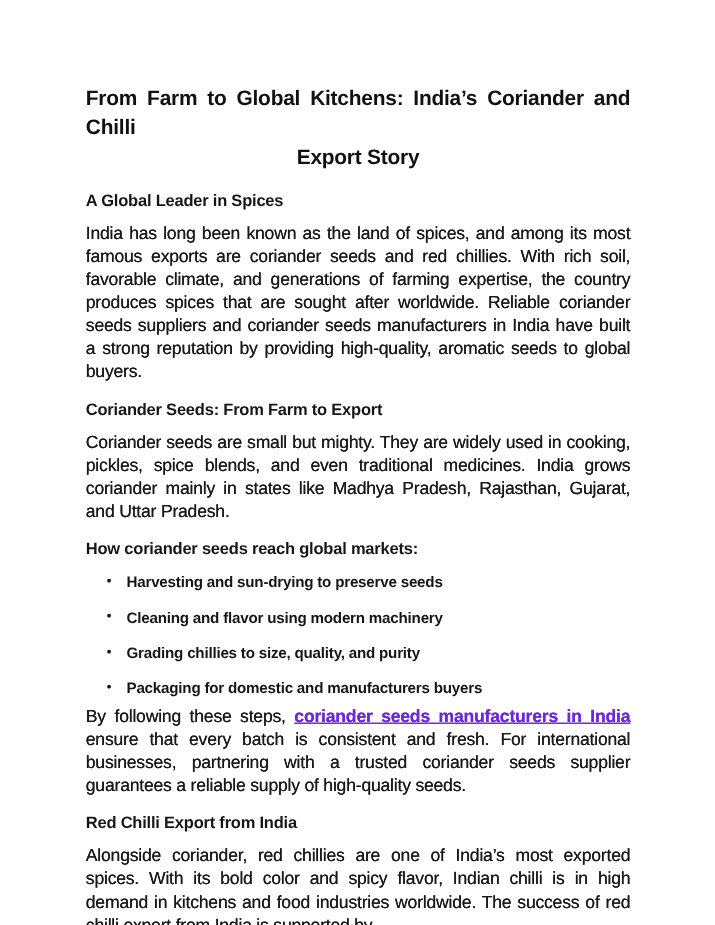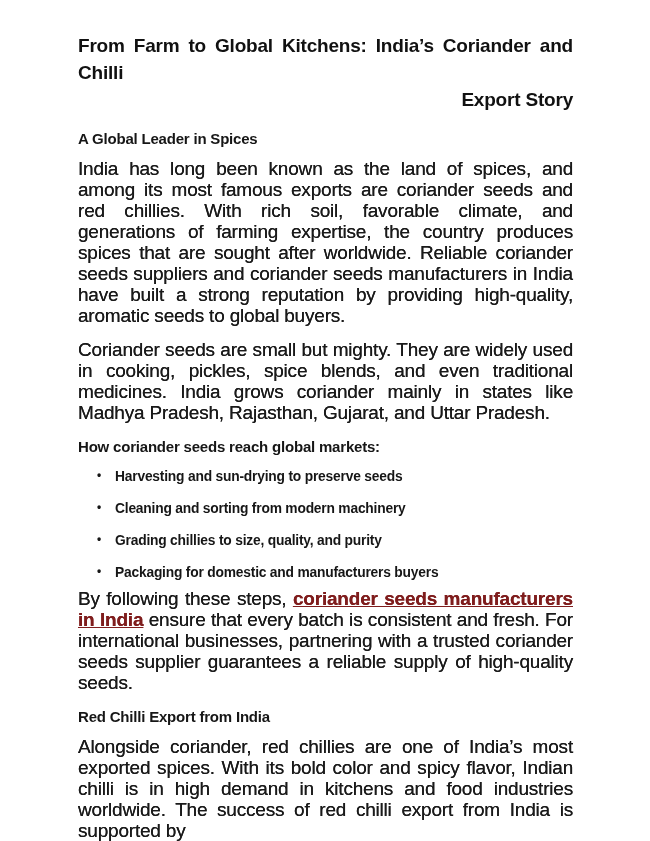--- a/index.html
+++ b/index.html
@@ -9,50 +9,50 @@
   }
   body {
     width: 650px;
     height: 841px;
     overflow: hidden;
   }
   .page {
     box-sizing: border-box;
     width: 650px;
     height: 841px;
-    padding: 32px 77px 0 78px;
+    padding: 76px 77px 0 78px;
     background: #ffffff;
     font-family: "Liberation Sans", sans-serif;
     color: #1a1a1a;
     letter-spacing: -0.2px;
   }
   .doc-title {
     margin: 0 0 15px 0;
     font-size: 19px;
     font-weight: bold;
     line-height: 27px;
     color: #111111;
   }
   .doc-title .title-line-1 {
     text-align: justify;
     text-align-last: justify;
   }
   .doc-title .title-line-2 {
-    text-align: right;
+    text-align: center;
   }
   .section-heading {
     margin: 0 0 9px 0;
     font-size: 15px;
     font-weight: bold;
     line-height: 21px;
     color: #161616;
   }
   .body-text {
     margin: 0 0 13px 0;
-    font-size: 19px;
+    font-size: 16px;
     line-height: 21px;
     text-align: justify;
     text-shadow: 0 0 0.45px currentColor;
   }
   .steps-list {
     list-style: none;
     margin: 0 0 5px 0;
     padding: 0;
   }
   .steps-list li {
@@ -68,53 +68,54 @@
     margin-bottom: 0;
   }
   .bullet {
     position: absolute;
     left: 19px;
     top: -1px;
     font-size: 12px;
     line-height: 21px;
   }
   .doc-link {
-    color: #7f1d1d;
+    color: #6d28d9;
     font-weight: bold;
     text-decoration: underline;
     cursor: pointer;
   }
 </style>
 </head>
 <body>
 
 <div class="page">
 
   <h1 class="doc-title">
     <div class="title-line-1">From Farm to Global Kitchens: India’s Coriander and Chilli</div>
     <div class="title-line-2">Export Story</div>
   </h1>
 
   <h2 class="section-heading">A Global Leader in Spices</h2>
 
   <p class="body-text">India has long been known as the land of spices, and among its most famous exports are coriander seeds and red chillies. With rich soil, favorable climate, and generations of farming expertise, the country produces spices that are sought after worldwide. Reliable coriander seeds suppliers and coriander seeds manufacturers in India have built a strong reputation by providing high-quality, aromatic seeds to global buyers.</p>
 
+  <h2 class="section-heading">Coriander Seeds: From Farm to Export</h2>
 
   <p class="body-text">Coriander seeds are small but mighty. They are widely used in cooking, pickles, spice blends, and even traditional medicines. India grows coriander mainly in states like Madhya Pradesh, Rajasthan, Gujarat, and Uttar Pradesh.</p>
 
   <h2 class="section-heading">How coriander seeds reach global markets:</h2>
 
   <ul class="steps-list">
     <li>
       <span class="bullet">•</span>
       <span>Harvesting and sun-drying to preserve seeds</span>
     </li>
     <li>
       <span class="bullet">•</span>
-      <span>Cleaning and sorting from modern machinery</span>
+      <span>Cleaning and flavor using modern machinery</span>
     </li>
     <li>
       <span class="bullet">•</span>
       <span>Grading chillies to size, quality, and purity</span>
     </li>
     <li>
       <span class="bullet">•</span>
       <span>Packaging for domestic and manufacturers buyers</span>
     </li>
   </ul>

